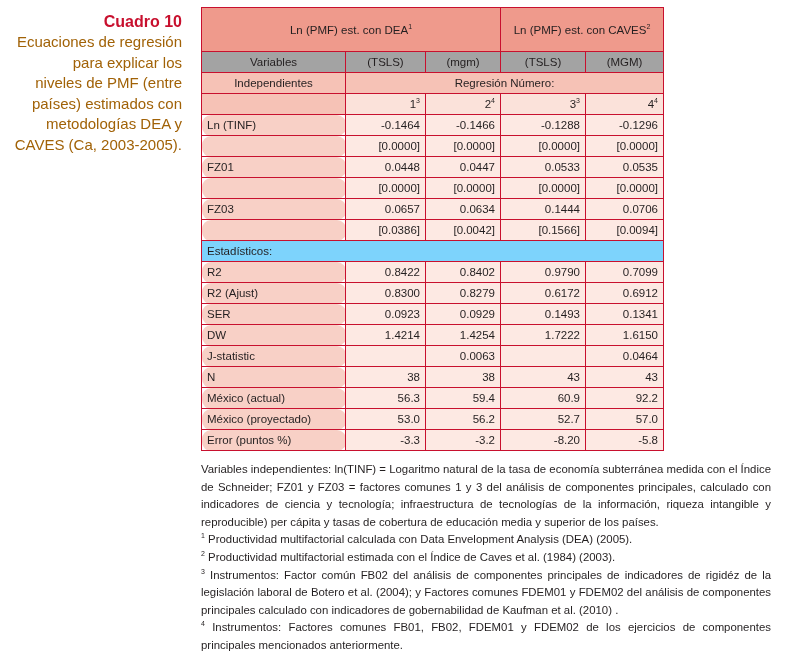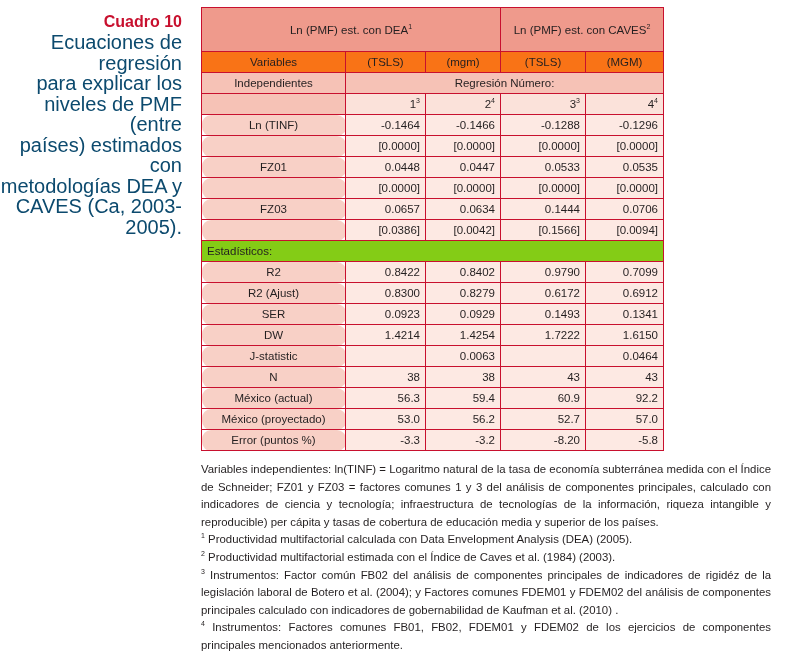--- a/index.html
+++ b/index.html
@@ -1,31 +1,31 @@
 <!DOCTYPE html>
 <html><head>
 <meta charset="utf-8">
 <style>
   html, body { margin:0; padding:0; background:#ffffff; }
   body { width:785px; height:667px; position:relative; overflow:hidden;
          font-family:"Liberation Sans", sans-serif; color:#231f20; }
   .caption { position:absolute; left:0; top:12px; width:182px; text-align:right; }
   .caption .num { color:#c8102e; font-weight:bold; font-size:16px; line-height:20px;margin-left:34px; }
-  .caption .text { font-size:20px; line-height:20.5px; color:#0c4a6e; }
+  .caption .text { font-size:15px; line-height:20.5px; color:#a16207; }
   table.reg { position:absolute; left:201px; top:7px; width:462px; border-collapse:collapse;
               font-size:11.5px; table-layout:fixed; }
   table.reg td { border:1px solid #c8102e; padding:0 5px; height:20px; line-height:20px; white-space:nowrap; overflow:hidden; }
   table.reg tr.h1 td { background:#ef9a8c; height:43px; text-align:center; }
-  table.reg tr.h2 td { background:#f97316; text-align:center; }
+  table.reg tr.h2 td { background:#a3a3a3; text-align:center; }
   table.reg tr.h3 td { background:#f6c2b6; text-align:center; }
   table.reg tr.h4 td { background:#fbe2da; text-align:right; }
   table.reg tr.h4 td.lab { background:#f6c2b6; }
   table.reg tr.row td { background:#fde9e3; text-align:right; }
-  table.reg tr.row td.lab { background:#f8d0c6; text-align:center;border-radius:9px; }
-  table.reg tr.sec td { background:#84cc16; text-align:left; }
+  table.reg tr.row td.lab { background:#f8d0c6; text-align:left;border-radius:9px; }
+  table.reg tr.sec td { background:#7dd3fc; text-align:left; }
   sup { font-size:7px; line-height:0; vertical-align:5px; }
   .notes { position:absolute; left:201px; top:461px; width:570px; font-size:11.4px; line-height:17.6px; color:#231f20; text-align:justify; }
   .notes p { margin:0; }
 </style>
 </head>
 <body>
 
 <div class="caption">
   <div class="num">Cuadro 10</div>
   <div class="text">

